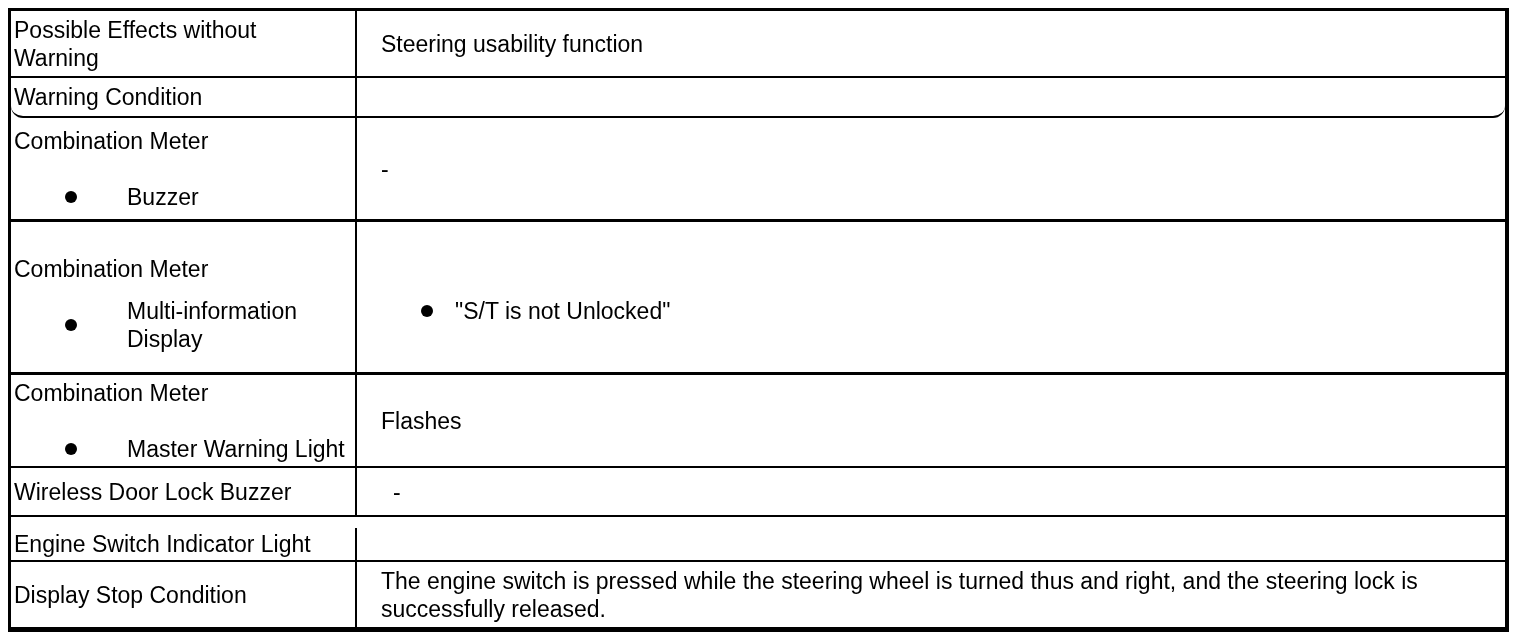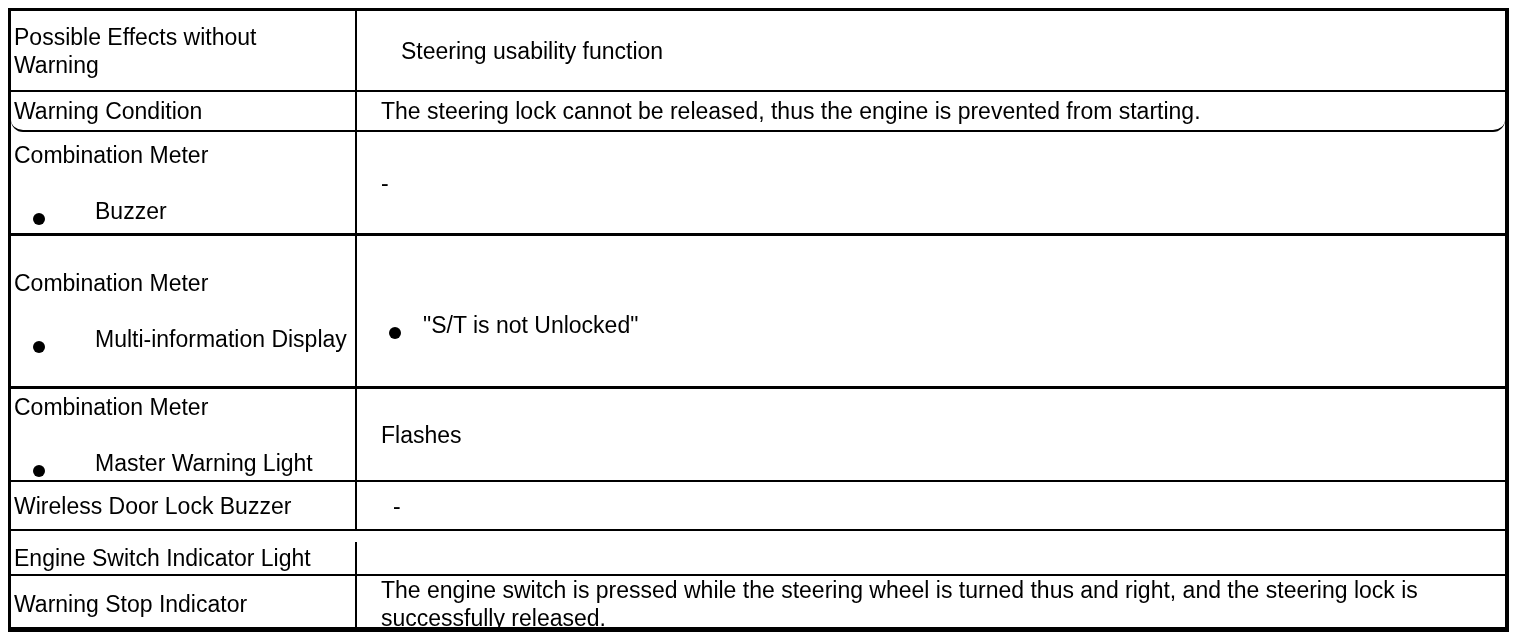--- a/index.html
+++ b/index.html
@@ -32,21 +32,21 @@
     background: #ffffff;
   }
   .row {
     display: flex;
     box-sizing: border-box;
     border-bottom: 2px solid #000000;
     flex-shrink: 0;
   }
   .row.thickb { border-bottom-width: 3px; }
   .row:last-child { border-bottom: none; flex: 1; }
-  .r1 { height: 81px; gap: 20px; }
+  .r1 { height: 67px; }
   .r2 { height: 40px; border-radius: 12px; }
   .r3 { height: 104px; }
   .r4 { height: 153px; }
   .r5 { height: 93px; }
   .r6 { height: 49px; gap: 12px; }
   .r7 { height: 34px; margin-top: 11px; }
   .r8 { height: 76px; }
   .cell {
     box-sizing: border-box;
     display: flex;
@@ -60,22 +60,23 @@
   }
   .cell.value { flex: 1; min-width: 0; }
   .tl {
     padding-left: 3px;
     white-space: pre-line;
   }
   .cell.value .tl { padding-left: 24px; }
   .gap { height: 28px; }
   .bullet-line {
     display: flex;
-    align-items: flex-end;
+    align-items: center;
     height: 28px;
+    margin-left: 32px;
   }
   .cell.label .bullet-line .bullet { margin-left: 22px; margin-right: 50px; }
   .cell.value .bullet-line .bullet { margin-left: 32px; margin-right: 22px; }
   .bullet {
     width: 12px;
     height: 12px;
     border-radius: 50%;
     background: #000000;
     flex-shrink: 0;
   }
@@ -91,23 +92,20 @@
 Warning</div>
     </div>
     <div class="cell value">
       <div class="tl">Steering usability function</div>
     </div>
   </div>
 
   <div class="row r2">
     <div class="cell label">
       <div class="tl">Warning Condition</div>
-    </div>
-    <div class="cell value">
-      <div class="tl">The steering lock cannot be released, thus the engine is prevented from starting.</div>
     </div>
   </div>
 
   <div class="row r3 thickb">
     <div class="cell label">
       <div class="tl">Combination Meter</div>
       <div class="gap"></div>
       <div class="bullet-line">
         <span class="bullet"></span>
         <span>Buzzer</span>
@@ -160,21 +158,21 @@
   </div>
 
   <div class="row r7">
     <div class="cell label">
       <div class="tl">Engine Switch Indicator Light</div>
     </div>
   </div>
 
   <div class="row r8">
     <div class="cell label">
-      <div class="tl">Warning Stop Indicator</div>
+      <div class="tl">Display Stop Condition</div>
     </div>
     <div class="cell value">
       <div class="tl">The engine switch is pressed while the steering wheel is turned thus and right, and the steering lock is
 successfully released.</div>
     </div>
   </div>
 
 </div>
 
 </body></html>

